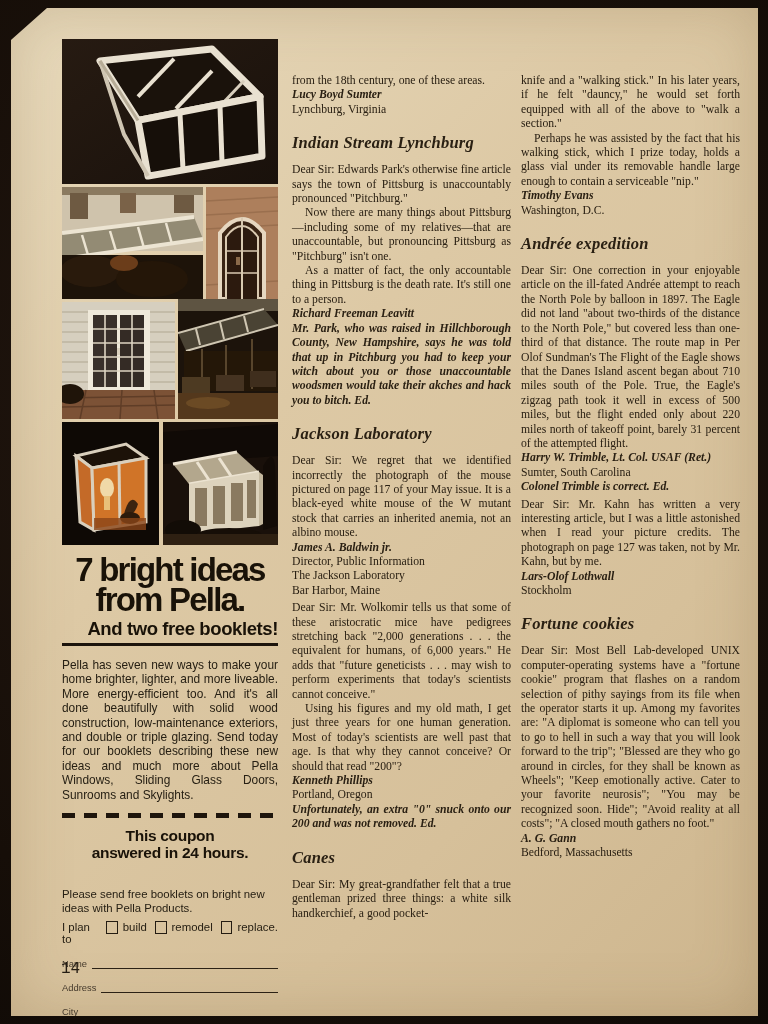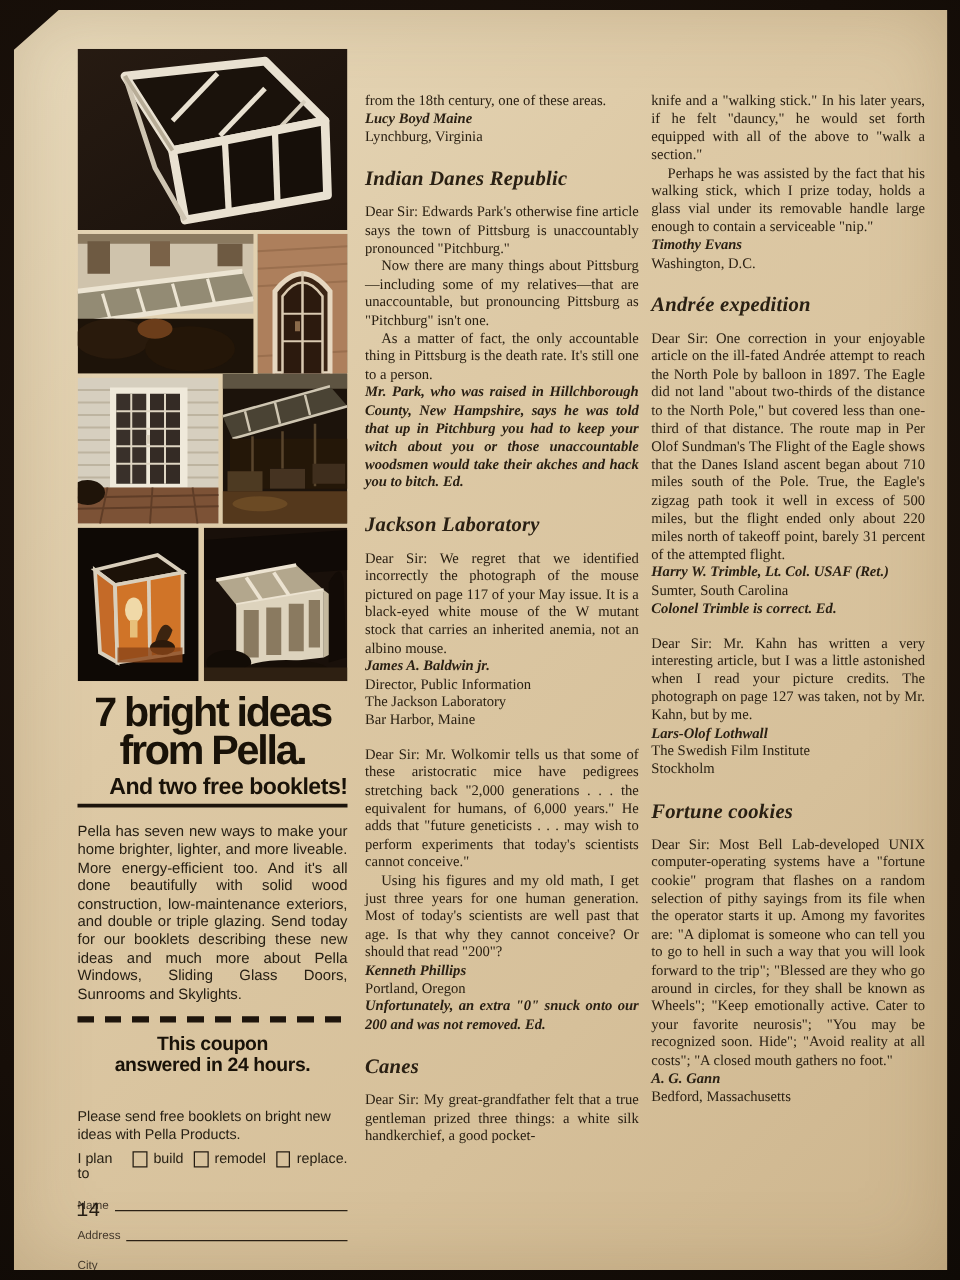--- a/index.html
+++ b/index.html
@@ -48,21 +48,21 @@
     font-size:16px;color:#241c12;
   }
   
   .col{
     position:absolute;top:66px;width:219px;
     font-family:"Liberation Serif", serif;font-size:11.7px;line-height:14.4px;color:#2a2013;
   }
   .col-mid{left:281px;}
   .col-right{left:510px;}
   .b-body{text-align:justify;}
-  .b-gapbody{text-align:justify;margin-top:13px;}
+  .b-gapbody{text-align:justify;margin-top:3px;}
   .b-indent{text-align:justify;text-indent:13px;}
   .b-heading{font-size:16.5px;line-height:18px;font-weight:700;font-style:italic;margin:17px 0 11px;letter-spacing:.2px;}
   .b-sigi{font-style:italic;font-weight:700;}
   .b-editor{font-style:italic;font-weight:700;text-align:justify;font-family:Liberation Serif, serif;}
 </style>
 </head>
 <body>
 
 <div class="page">
 
@@ -288,26 +288,27 @@
         <span class="ziplabel">Zip</span>
         <span class="line"></span>
       </div>
 
     </div>
 
   </div>
 
   <div class="col col-mid" id="col-mid">
       <div class="b-body">from the 18th century, one of these areas.</div>
-      <div class="b-sigi">Lucy Boyd Maine</div>
+      <div class="b-sigi">Lucy Boyd Sumter</div>
       <div class="b-sig">Lynchburg, Virginia</div>
-      <div class="b-heading">Indian Danes Republic</div>
+      <div class="b-heading">Indian Stream Lynchburg</div>
       <div class="b-body">Dear Sir: Edwards Park's otherwise fine article says the town of Pittsburg is unaccountably pronounced "Pitchburg."</div>
       <div class="b-indent">Now there are many things about Pittsburg—including some of my relatives—that are unaccountable, but pronouncing Pittsburg as "Pitchburg" isn't one.</div>
       <div class="b-indent">As a matter of fact, the only accountable thing in Pittsburg is the death rate. It's still one to a person.</div>
+      <div class="b-sigi">Richard Freeman Leavitt</div>
       <div class="b-editor">Mr. Park, who was raised in Hillchborough County, New Hampshire, says he was told that up in Pitchburg you had to keep your witch about you or those unaccountable woodsmen would take their akches and hack you to bitch. Ed.</div>
       <div class="b-heading">Jackson Laboratory</div>
       <div class="b-body">Dear Sir: We regret that we identified incorrectly the photograph of the mouse pictured on page 117 of your May issue. It is a black-eyed white mouse of the W mutant stock that carries an inherited anemia, not an albino mouse.</div>
       <div class="b-sigi">James A. Baldwin jr.</div>
       <div class="b-sig">Director, Public Information</div>
       <div class="b-sig">The Jackson Laboratory</div>
       <div class="b-sig">Bar Harbor, Maine</div>
       <div class="b-gapbody">Dear Sir: Mr. Wolkomir tells us that some of these aristocratic mice have pedigrees stretching back "2,000 generations . . . the equivalent for humans, of 6,000 years." He adds that "future geneticists . . . may wish to perform experiments that today's scientists cannot conceive."</div>
       <div class="b-indent">Using his figures and my old math, I get just three years for one human generation. Most of today's scientists are well past that age. Is that why they cannot conceive? Or should that read "200"?</div>
       <div class="b-sigi">Kenneth Phillips</div>
@@ -321,21 +322,20 @@
       <div class="b-indent">Perhaps he was assisted by the fact that his walking stick, which I prize today, holds a glass vial under its removable handle large enough to contain a serviceable "nip."</div>
       <div class="b-sigi">Timothy Evans</div>
       <div class="b-sig">Washington, D.C.</div>
       <div class="b-heading">Andrée expedition</div>
       <div class="b-body">Dear Sir: One correction in your enjoyable article on the ill-fated Andrée attempt to reach the North Pole by balloon in 1897. The Eagle did not land "about two-thirds of the distance to the North Pole," but covered less than one-third of that distance. The route map in Per Olof Sundman's The Flight of the Eagle shows that the Danes Island ascent began about 710 miles south of the Pole. True, the Eagle's zigzag path took it well in excess of 500 miles, but the flight ended only about 220 miles north of takeoff point, barely 31 percent of the attempted flight.</div>
       <div class="b-sigi">Harry W. Trimble, Lt. Col. USAF (Ret.)</div>
       <div class="b-sig">Sumter, South Carolina</div>
       <div class="b-editor">Colonel Trimble is correct. Ed.</div>
       <div class="b-gapbody">Dear Sir: Mr. Kahn has written a very interesting article, but I was a little astonished when I read your picture credits. The photograph on page 127 was taken, not by Mr. Kahn, but by me.</div>
       <div class="b-sigi">Lars-Olof Lothwall</div>
-      <div class="b-sig">The Swedish Film Institute</div>
       <div class="b-sig">Stockholm</div>
       <div class="b-heading">Fortune cookies</div>
       <div class="b-body">Dear Sir: Most Bell Lab-developed UNIX computer-operating systems have a "fortune cookie" program that flashes on a random selection of pithy sayings from its file when the operator starts it up. Among my favorites are: "A diplomat is someone who can tell you to go to hell in such a way that you will look forward to the trip"; "Blessed are they who go around in circles, for they shall be known as Wheels"; "Keep emotionally active. Cater to your favorite neurosis"; "You may be recognized soon. Hide"; "Avoid reality at all costs"; "A closed mouth gathers no foot."</div>
       <div class="b-sigi">A. G. Gann</div>
       <div class="b-sig">Bedford, Massachusetts</div>
     </div>
 
   <div class="page-number">14</div>
 </div>
 

